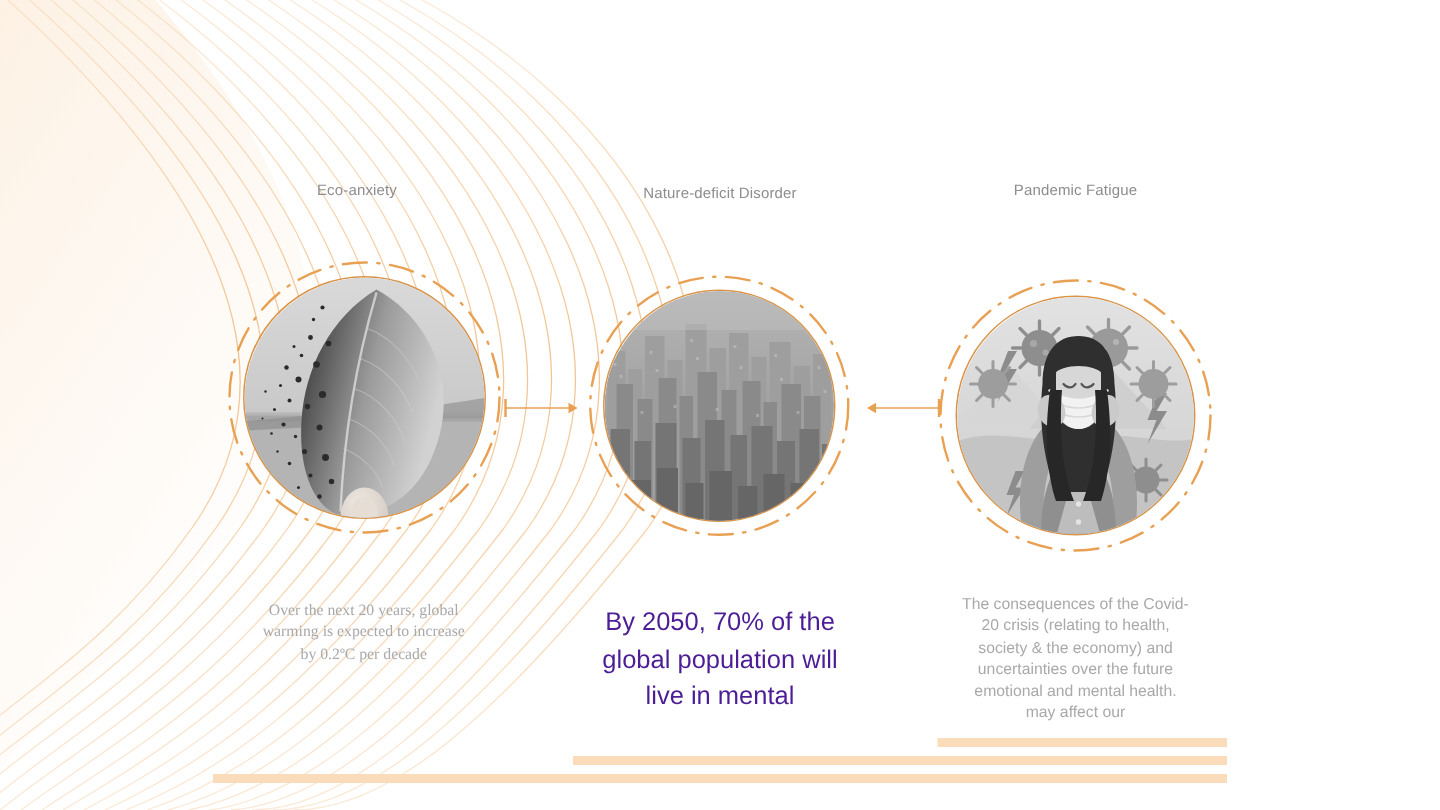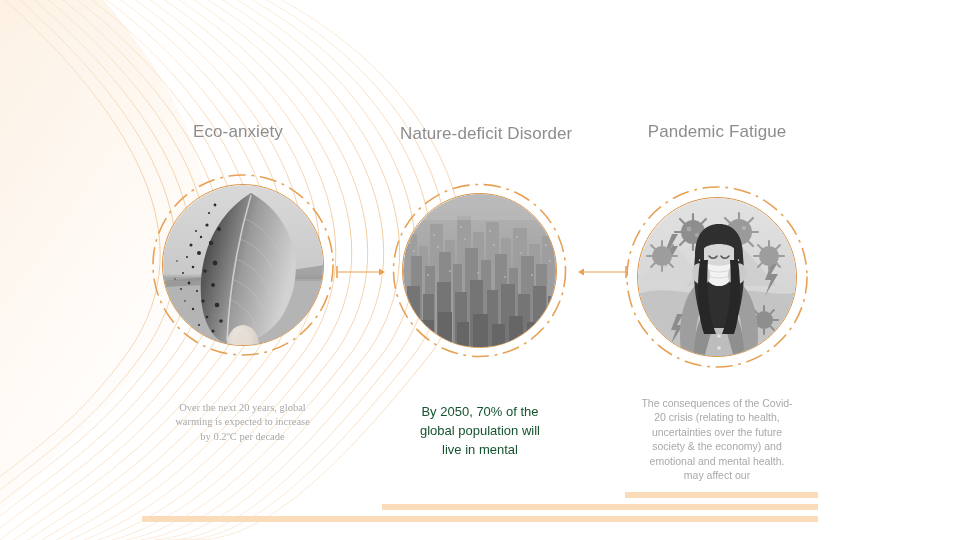--- a/index.html
+++ b/index.html
@@ -13,21 +13,21 @@
   .stage{position:absolute;left:0;top:0;width:960px;height:540px;overflow:hidden;}
 
   
   .swirl{position:absolute;left:0;top:0;width:960px;height:540px;pointer-events:none;}
 
   
   .label{
     position:absolute;
     text-align:center;
     color:#8d8d8f;
-    font-size:17px;
+    font-size:10px;
     letter-spacing:.1px;
     white-space:nowrap;
   }
 
   
   .node{position:absolute;}
   .ring{
     position:absolute;
     border-radius:50%;
     left:0;top:0;
@@ -45,21 +45,21 @@
   .conn{position:absolute;}
 
   
   .caption{
     position:absolute;
     text-align:center;
     color:#a9a9ab;
     line-height:1.38;
   }
   .caption.small{font-size:10.5px;}
-  .caption.big{font-size:13px;color:#14532d;line-height:1.45;}
+  .caption.big{font-size:17px;color:#4c1d95;line-height:1.45;}
 
   
   .bar{position:absolute;background:#fbdcba;height:6px;border-radius:0;}
 </style>
 </head>
 <body>
 
 <div class="stage">
 
   <svg class="swirl" viewBox="0 0 960 540" xmlns="http://www.w3.org/2000/svg">
@@ -450,22 +450,22 @@
           <path d="M62,62 C58,92 60,118 66,136 L78,136 C70,116 68,88 70,62 Z" fill="#272727"></path>
           <path d="M100,62 C104,92 102,118 96,136 L84,136 C92,116 94,88 92,62 Z" fill="#272727"></path>
         </g>
       </svg>
     </div>
   </div>
 
   <div class="caption small" style="left:632px;top:396px;width:170px;">
     <div>The consequences of the Covid-</div>
     <div>20 crisis (relating to health,</div>
+    <div>society &amp; the economy) and</div>
     <div>uncertainties over the future</div>
-    <div>society &amp; the economy) and</div>
     <div>emotional and mental health.</div>
     <div>may affect our</div>
   </div>
 
   <div class="bar" style="left:625px;top:492px;width:193px;"></div>
   <div class="bar" style="left:382px;top:504px;width:436px;"></div>
   <div class="bar" style="left:142px;top:516px;width:676px;"></div>
 
 </div>
 

